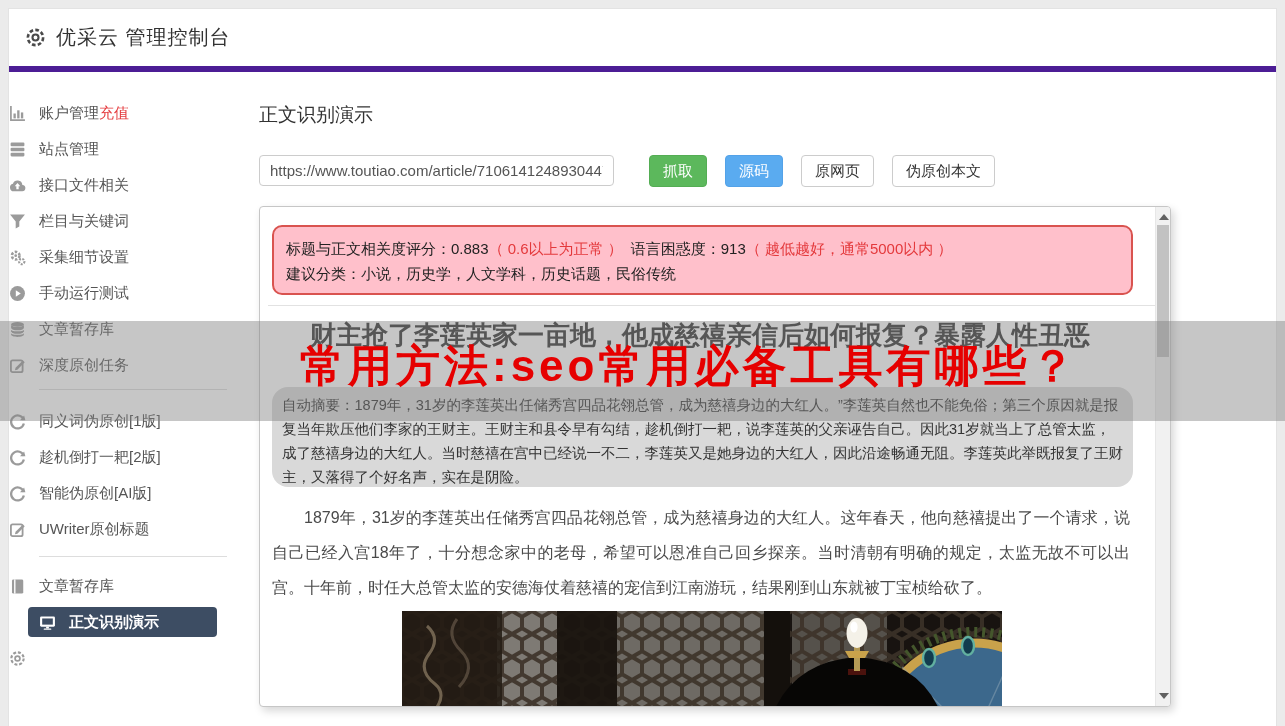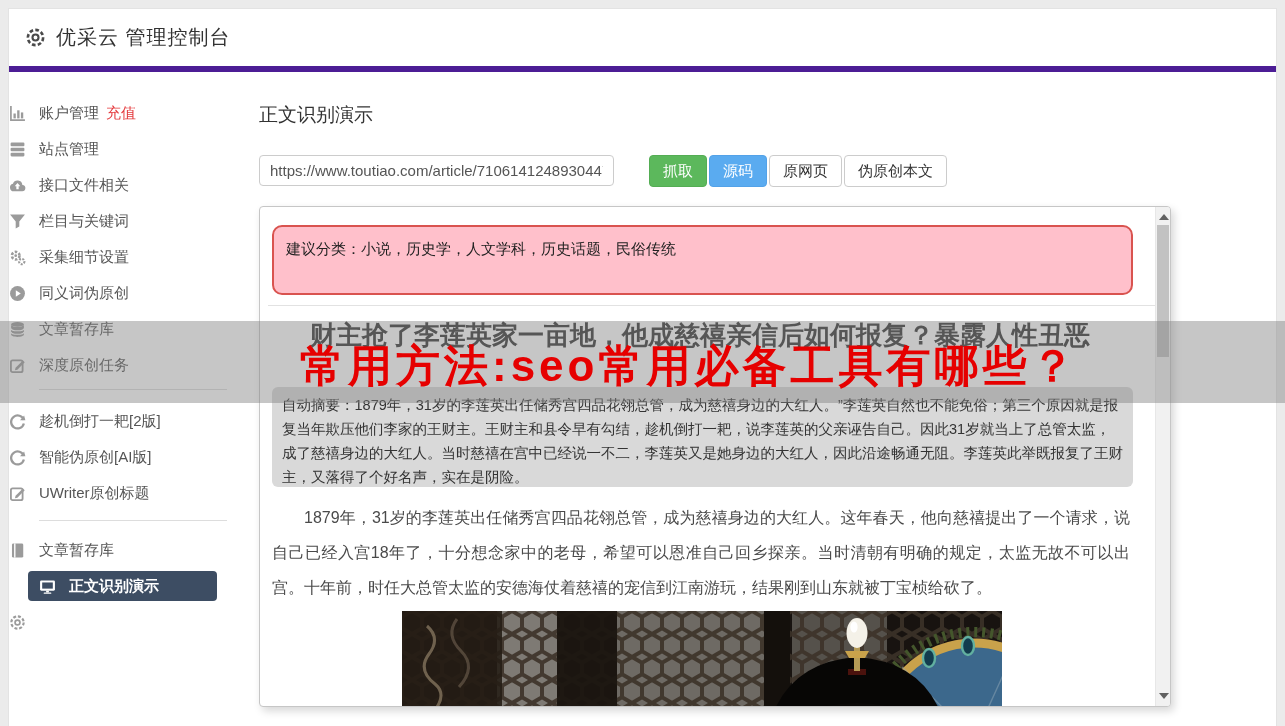--- a/index.html
+++ b/index.html
@@ -11,66 +11,66 @@
   .hdr { height:63px; border-bottom:6px solid #4c1d95; display:flex; align-items:center;
     padding-left:16px; gap:10px; }
   .hdr .gear { width:21px; height:21px; color:#4a4a4a; }
   .hdr .app-title { font-size:20px; color:#333; letter-spacing:1px; }
   
   .row { display:flex; height:654px; }
   aside { width:250px; padding-top:23px; flex:none; }
   .nav-item { height:36px; display:flex; align-items:center; 
     color:#555; font-size:15px; cursor:pointer; }
   .nav-item .ic { width:17px; height:17px; flex:none; margin-right:13px; color:#9b9b9b; }
-  .nav-item .extra { color:#e4393c; margin-left:7px; }
+  .nav-item .extra { color:#e4393c; margin-left:0; }
   .nav-item.active { height:30px; margin:3px 42px 3px 19px; padding-left:11px;
     background:#3d4d63; color:#fff; border-radius:4px; font-weight:bold; }
   .nav-item.active .ic { color:#fff; }
   .nav-div { border-top:1px solid #ddd; margin:6px 32px 13px 30px; height:0; }
   .nav-div.d2 { margin-top:9px; margin-bottom:11px; }
   
   main { position:relative; flex:1; }
   .page-title { position:absolute; left:0; top:30px; font-size:19px; font-weight:500; color:#333; }
   .url-input { position:absolute; left:0; top:83px; width:355px; height:31px;
     border:1px solid #ccc; border-radius:4px; padding:0 10px; font-size:15px; color:#555;
     font-family:"Liberation Sans","DejaVu Sans",sans-serif; }
-  .btn-row { position:absolute; left:390px; top:83px; display:flex; gap:2px; }
+  .btn-row { position:absolute; left:390px; top:83px; display:flex; gap:18px; }
   .btn { height:32px; border-radius:4px; font-size:15px; padding:0 13px; cursor:pointer;
     border:1px solid transparent; font-family:inherit; }
   .btn.green { background:#5cb85c; border-color:#54ad54; color:#fff; }
   .btn.blue  { background:#5aabf0; border-color:#53a2e8; color:#fff; }
   .btn.outline { background:#fff; border-color:#ccc; color:#333; }
   
   .panel { position:absolute; left:0; top:134px; width:912px; height:501px; background:#fff;
     border:1px solid #c6c6c6; border-radius:4px; overflow:hidden;
     box-shadow:3px 4px 9px rgba(0,0,0,.16); }
   .alert { position:absolute; left:12px; top:18px; width:861px; height:70px;
     background:#ffc0cb; border:2px solid #d9534f; border-radius:10px;
     padding:9px 12px; font-size:15px; line-height:25px; color:#222; }
   .alert .red { color:#e4393c; }
   .alert .gap { display:inline-block; width:8px; }
   .rule { position:absolute; left:8px; top:98px; width:894px; border-top:1px solid #e2e2e2; }
   .art-title { position:absolute; left:0; top:111px; width:880px; text-align:center;
     font-size:26px; font-weight:bold; color:#333; white-space:nowrap; }
   .abstract { position:absolute; left:12px; top:180px; width:861px; height:100px;
-    background:#d9d9d9; border-radius:6px; padding:6px 10px; font-size:14.5px;
+    background:#d9d9d9; border-radius:16px; padding:6px 10px; font-size:14.5px;
     line-height:24px; color:#333; overflow:hidden; }
   .para { position:absolute; left:12px; top:293px; width:858px; font-size:16px;
     line-height:35px; color:#4a4a4a; text-indent:2em; text-align:justify; }
   .article-img { position:absolute; left:142px; top:404px; width:600px; height:140px; }
   
   .scroll-track { position:absolute; top:0; right:0; bottom:0; width:15px;
     background:#f1f1f1; border-left:1px solid #e7e7e7; }
   .scroll-up, .scroll-down { position:absolute; left:3px; width:0; height:0;
     border-left:5px solid transparent; border-right:5px solid transparent; }
   .scroll-up   { top:7px;    border-bottom:6px solid #616161; }
   .scroll-down { bottom:7px; border-top:6px solid #616161; }
   .scroll-thumb { position:absolute; left:1px; top:18px; width:12px; height:132px; background:#c2c2c2; }
   
-  .band { position:absolute; left:0; top:321px; width:1285px; height:82px;
+  .band { position:absolute; left:0; top:321px; width:1285px; height:100px;
     background:rgba(128,128,128,.45); z-index:30; }
   .band .wm { position:absolute; left:300px; top:16px; font-size:44px; font-weight:bold;
     color:#e60000; letter-spacing:4px; white-space:nowrap; }
   svg.ic, svg.gear { fill:currentColor; stroke:none; display:block; }
 </style>
 </head>
 <body>
 
 <svg width="0" height="0" style="position:absolute">
   <defs>
@@ -175,36 +175,42 @@
       <div class="nav-item">
         <svg class="ic">
             <use href="#i-gears"></use>
           </svg>
         <span>采集细节设置</span>
       </div>
       <div class="nav-item">
         <svg class="ic">
             <use href="#i-play"></use>
           </svg>
-        <span>同义词伪原创</span>
+        <span>手动运行测试</span>
       </div>
       <div class="nav-item">
         <svg class="ic">
             <use href="#i-db"></use>
           </svg>
         <span>文章暂存库</span>
       </div>
       <div class="nav-item">
         <svg class="ic">
             <use href="#i-edit"></use>
           </svg>
         <span>深度原创任务</span>
       </div>
       <div class="nav-div"></div>
 
+      <div class="nav-item">
+        <svg class="ic">
+            <use href="#i-refresh"></use>
+          </svg>
+        <span>同义词伪原创[1版]</span>
+      </div>
       <div class="nav-item">
         <svg class="ic">
             <use href="#i-refresh"></use>
           </svg>
         <span>趁机倒打一耙[2版]</span>
       </div>
       <div class="nav-item">
         <svg class="ic">
             <use href="#i-refresh"></use>
           </svg>
@@ -245,20 +251,23 @@
 
       <div class="btn-row">
         <button class="btn green">抓取</button>
         <button class="btn blue">源码</button>
         <button class="btn outline">原网页</button>
         <button class="btn outline">伪原创本文</button>
       </div>
 
       <div class="panel">
         <div class="alert">
+          <div>
+            <span>标题与正文相关度评分：0.883</span><span class="red">（ 0.6以上为正常 ）</span><span class="gap"></span><span>语言困惑度：913</span><span class="red">（ 越低越好，通常5000以内 ）</span>
+          </div>
           <div>建议分类：小说，历史学，人文学科，历史话题，民俗传统</div>
         </div>
 
         <div class="rule"></div>
 
         <h2 class="art-title">财主抢了李莲英家一亩地，他成慈禧亲信后如何报复？暴露人性丑恶</h2>
 
         <div class="abstract">自动摘要：1879年，31岁的李莲英出任储秀宫四品花翎总管，成为慈禧身边的大红人。”李莲英自然也不能免俗；第三个原因就是报复当年欺压他们李家的王财主。王财主和县令早有勾结，趁机倒打一耙，说李莲英的父亲诬告自己。因此31岁就当上了总管太监，成了慈禧身边的大红人。当时慈禧在宫中已经说一不二，李莲英又是她身边的大红人，因此沿途畅通无阻。李莲英此举既报复了王财主，又落得了个好名声，实在是阴险。</div>
 
         <p class="para">1879年，31岁的李莲英出任储秀宫四品花翎总管，成为慈禧身边的大红人。这年春天，他向慈禧提出了一个请求，说自己已经入宫18年了，十分想念家中的老母，希望可以恩准自己回乡探亲。当时清朝有明确的规定，太监无故不可以出宫。十年前，时任大总管太监的安德海仗着慈禧的宠信到江南游玩，结果刚到山东就被丁宝桢给砍了。</p>

